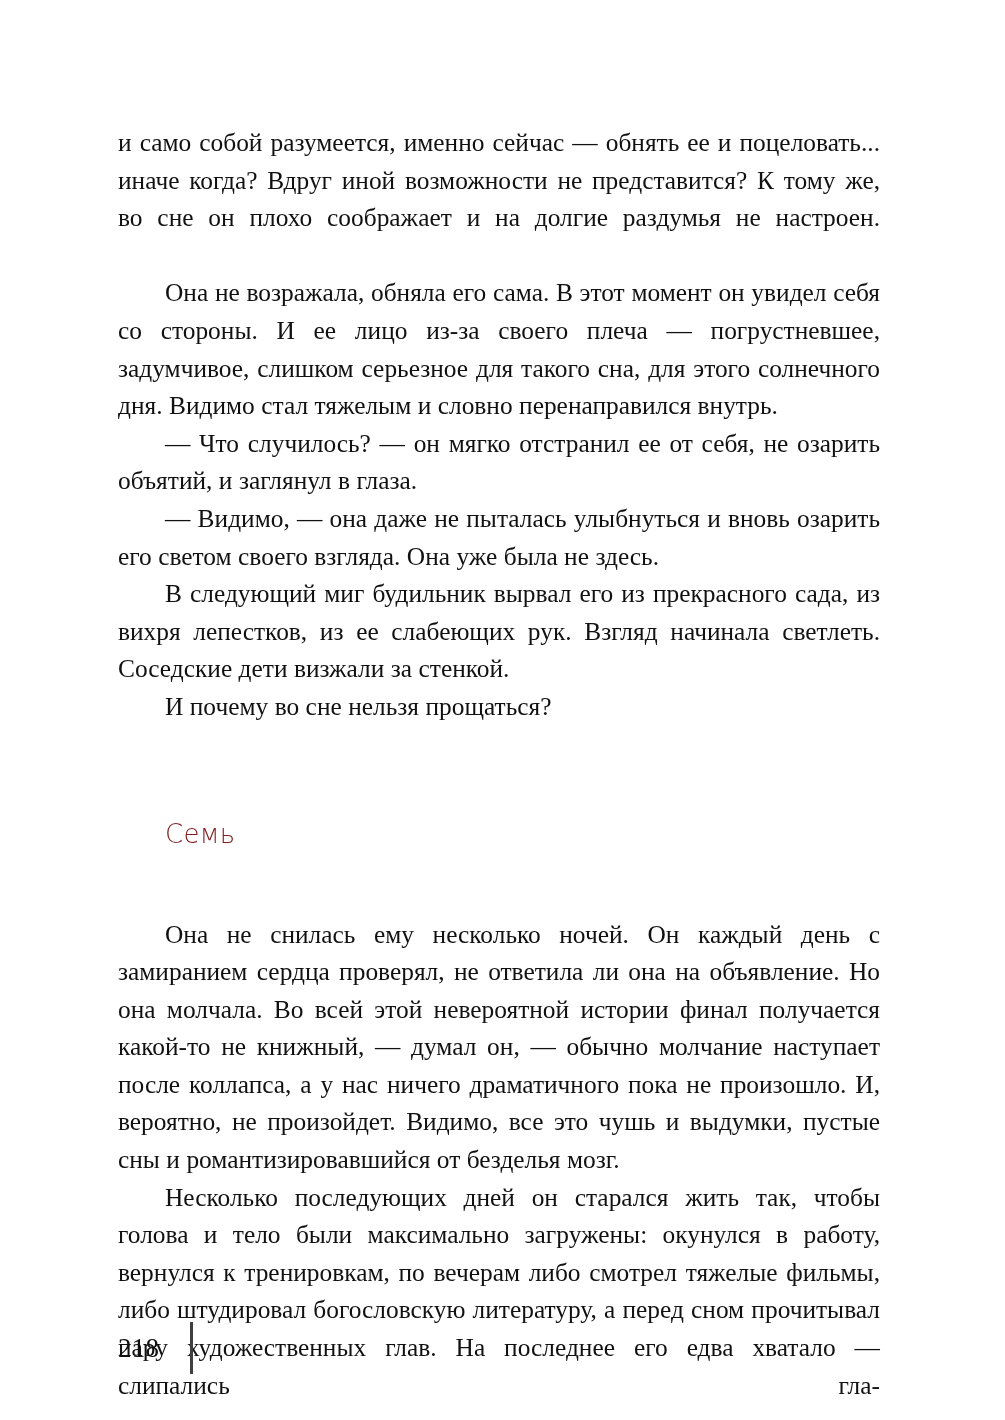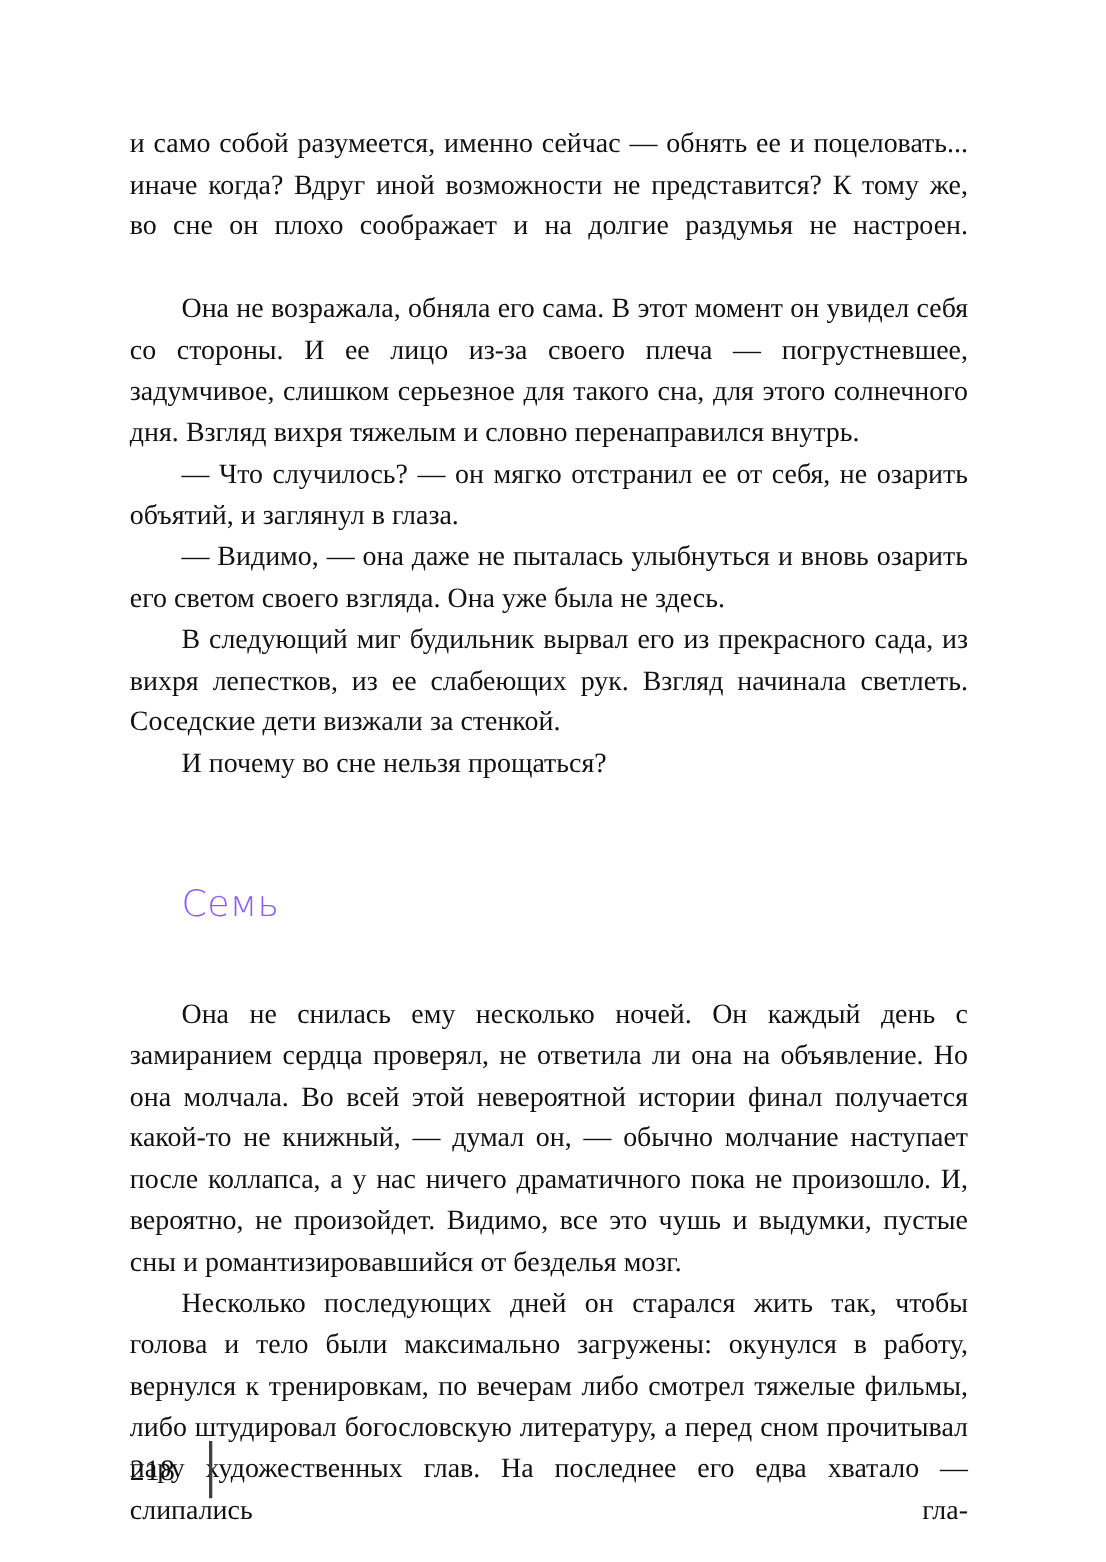--- a/index.html
+++ b/index.html
@@ -12,21 +12,21 @@
     height: 1420px;
     position: relative;
     overflow: hidden;
     font-family: "Liberation Serif", "DejaVu Serif", serif;
     color: #000000;
     -webkit-font-smoothing: antialiased;
   }
 
   .page {
     position: absolute;
-    left: 0; top: 0;
+    left: 0; top: 12px;
     width: 1005px;
     height: 1064px;
     background: #ffffff;
     border-radius: 12px;
   }
 
   .text-column {
     position: absolute;
     left: 118px;
     top: 112px;
@@ -56,24 +56,24 @@
     content: "";
     display: inline-block;
     width: 100%;
   }
 
   .chapter-heading {
     margin: 0;
     padding: 0;
     font-family: "DejaVu Sans", "Liberation Sans", sans-serif;
     font-weight: 300;
-    font-size: 33px;
+    font-size: 26px;
     line-height: 40px;
     letter-spacing: 0.3px;
-    color: #8b5cf6;
+    color: #7f1d1d;
     text-indent: 0;
     margin-left: 47px;
   }
 
   .gap-before-heading { height: 88px; }
   .gap-after-heading  { height: 62px; }
 
   .footer {
     position: absolute;
     left: 118px;
@@ -113,21 +113,21 @@
 </style>
 </head>
 <body>
 
 <div class="page">
 
   <div class="text-column">
 
     <p class="body-par no-indent force-last-justify">и само собой разумеется, именно сейчас — обнять ее и поцеловать... иначе когда? Вдруг иной возможности не представится? К тому же, во сне он плохо соображает и на долгие раздумья не настроен.</p>
 
-    <p class="body-par">Она не возражала, обняла его сама. В этот момент он увидел себя со стороны. И ее лицо из-за своего плеча — погрустневшее, задумчивое, слишком серьезное для такого сна, для этого солнечного дня. Взгляд вихря тяжелым и словно перенаправился внутрь.</p>
+    <p class="body-par">Она не возражала, обняла его сама. В этот момент он увидел себя со стороны. И ее лицо из-за своего плеча — погрустневшее, задумчивое, слишком серьезное для такого сна, для этого солнечного дня. Видимо стал тяжелым и словно перенаправился внутрь.</p>
 
     <p class="body-par">— Что случилось? — он мягко отстранил ее от себя, не озарить объятий, и заглянул в глаза.</p>
 
     <p class="body-par">— Видимо, — она даже не пыталась улыбнуться и вновь озарить его светом своего взгляда. Она уже была не здесь.</p>
 
     <p class="body-par">В следующий миг будильник вырвал его из прекрасного сада, из вихря лепестков, из ее слабеющих рук. Взгляд начинала светлеть. Соседские дети визжали за стенкой.</p>
 
     <p class="body-par">И почему во сне нельзя прощаться?</p>
 
     <div class="gap-before-heading"></div>

